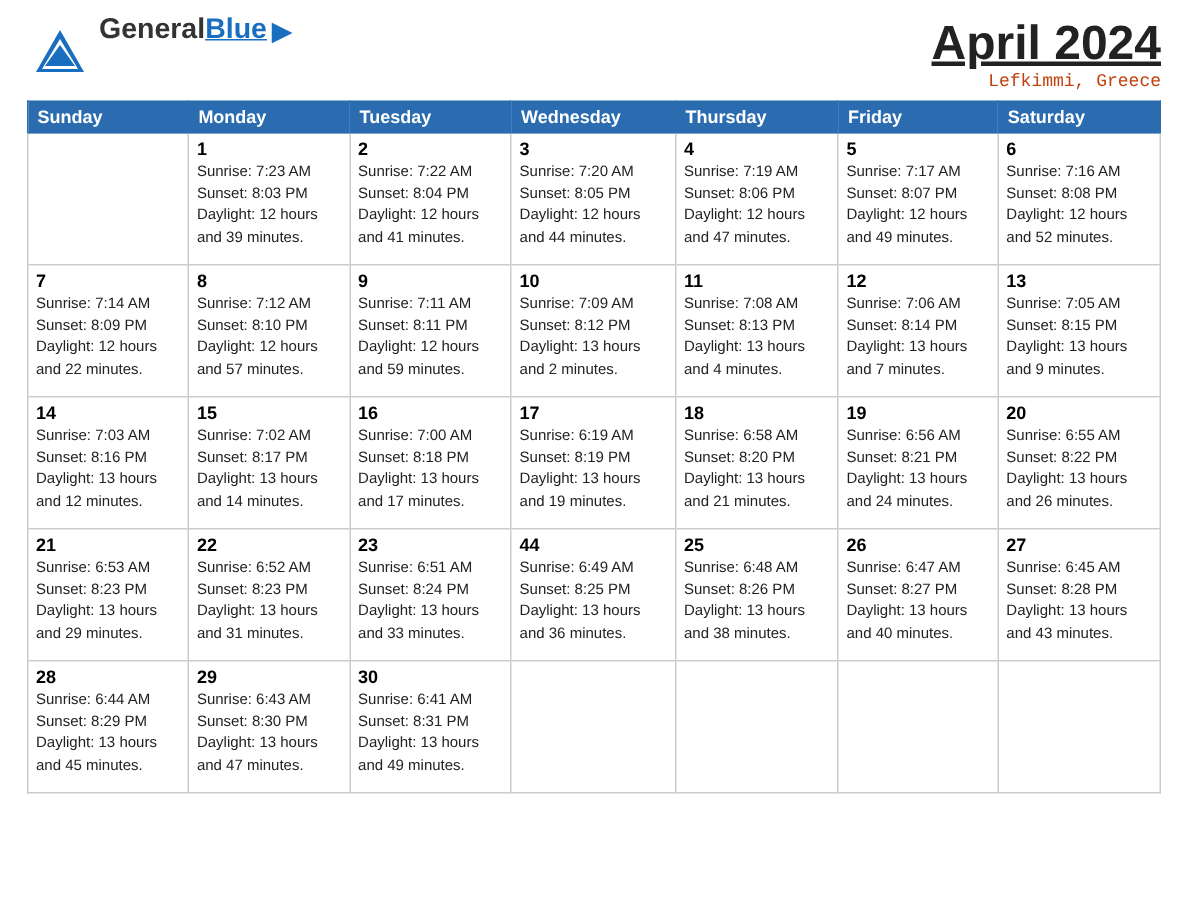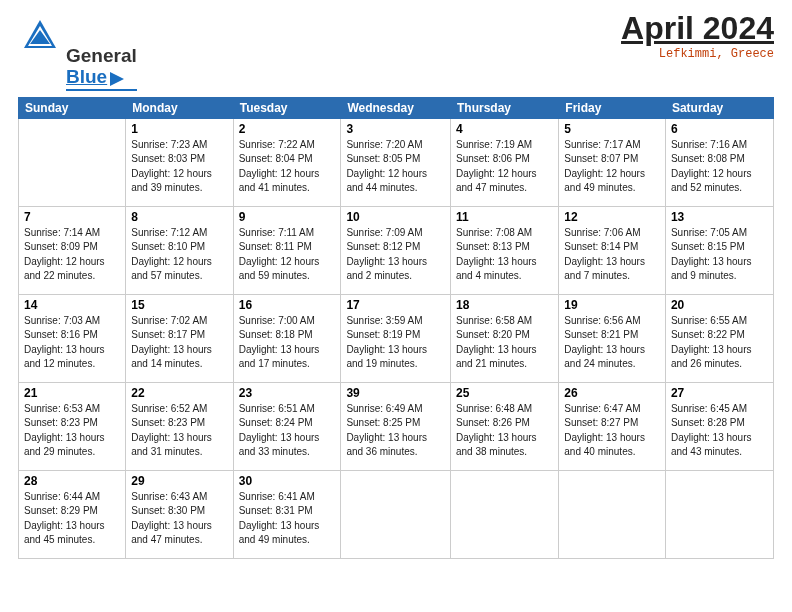--- a/index.html
+++ b/index.html
@@ -70,22 +70,21 @@
     }
     .week-row td {
       background: #fff;
     }
     .logo-wrapper {
       display: flex;
       align-items: flex-start;
     }
     .logo-name {
       display: flex;
-      flex-direction: column;
-      margin-top: 36px;
+      flex-direction: row;
     }
     .logo-general {
       font-size: 19px;
       font-weight: bold;
       color: #333;
       line-height: 1.1;
     }
     .logo-blue-row {
       display: flex;
       align-items: center;
@@ -293,21 +292,21 @@
             <div class="day-info">
               <div>Sunrise: 7:00 AM</div>
               <div>Sunset: 8:18 PM</div>
               <div>Daylight: 13 hours</div>
               <div>and 17 minutes.</div>
             </div>
           </td>
           <td>
             <span class="day-number">17</span>
             <div class="day-info">
-              <div>Sunrise: 3:59 AM</div>
+              <div>Sunrise: 6:19 AM</div>
               <div>Sunset: 8:19 PM</div>
               <div>Daylight: 13 hours</div>
               <div>and 19 minutes.</div>
             </div>
           </td>
           <td>
             <span class="day-number">18</span>
             <div class="day-info">
               <div>Sunrise: 6:58 AM</div>
               <div>Sunset: 8:20 PM</div>
@@ -356,21 +355,21 @@
           <td>
             <span class="day-number">23</span>
             <div class="day-info">
               <div>Sunrise: 6:51 AM</div>
               <div>Sunset: 8:24 PM</div>
               <div>Daylight: 13 hours</div>
               <div>and 33 minutes.</div>
             </div>
           </td>
           <td>
-            <span class="day-number">39</span>
+            <span class="day-number">44</span>
             <div class="day-info">
               <div>Sunrise: 6:49 AM</div>
               <div>Sunset: 8:25 PM</div>
               <div>Daylight: 13 hours</div>
               <div>and 36 minutes.</div>
             </div>
           </td>
           <td>
             <span class="day-number">25</span>
             <div class="day-info">

